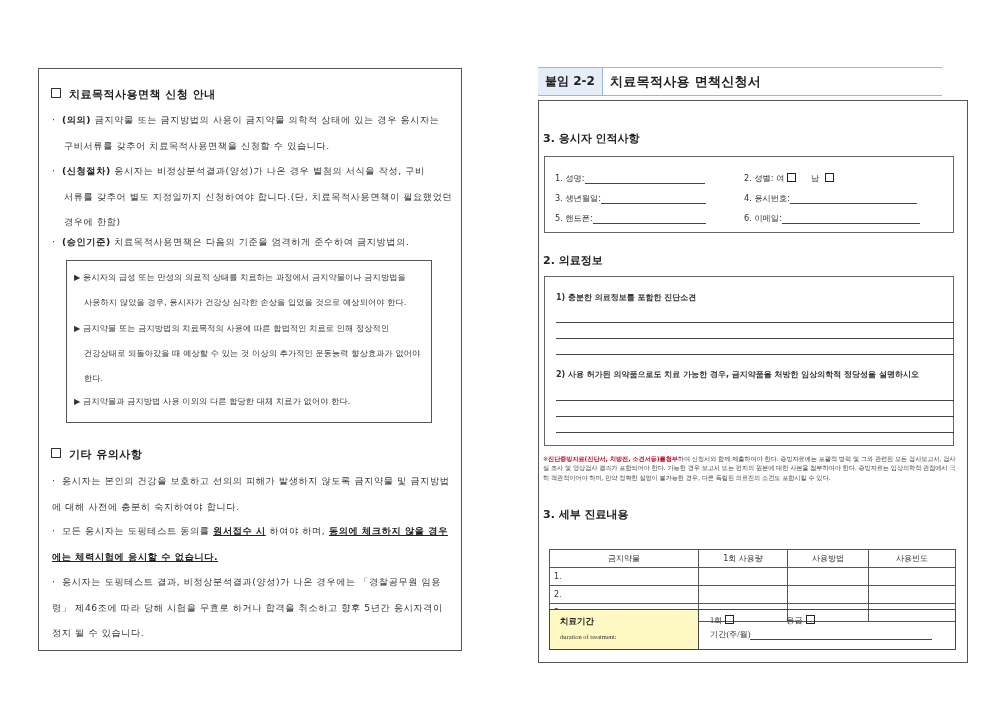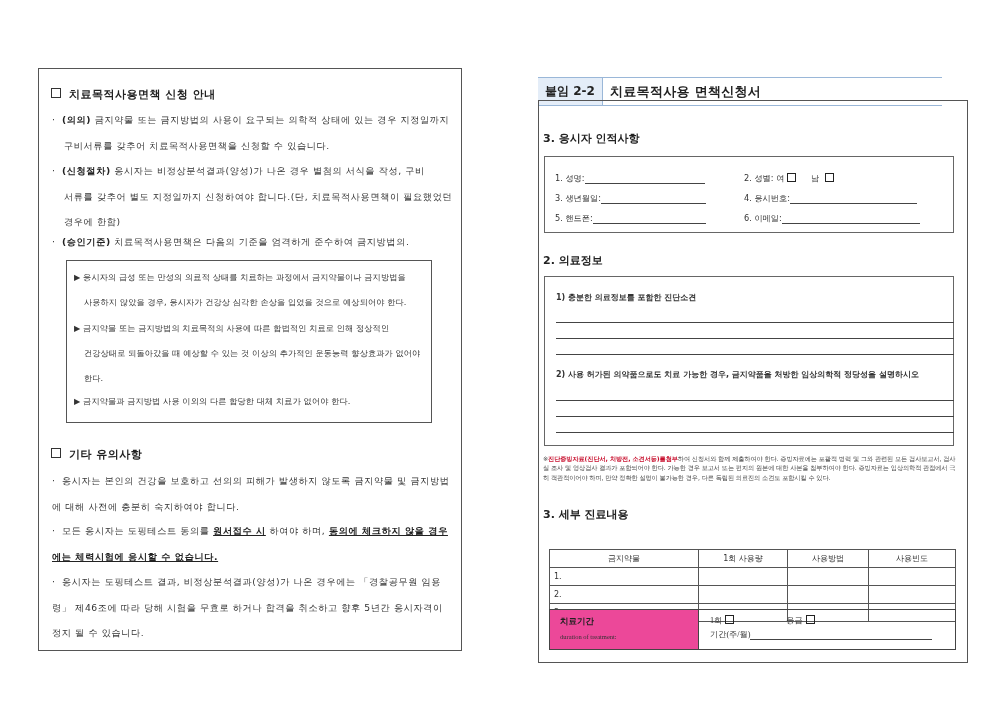--- a/index.html
+++ b/index.html
@@ -26,21 +26,21 @@
   .u { text-decoration:underline; font-weight:bold; color:#222; }
   .crit-box {
     position:absolute; left:27px; top:191px; width:366px; height:163px; border:1.5px solid #555; box-sizing:border-box;
   }
   .crit-p { position:absolute; left:7px; width:350px; font-size:8.2px; line-height:25px; color:#333; letter-spacing:0.1px; }
   .crit-p .ind { display:block; padding-left:10px; }
 
   
   .hdr {
     position:absolute; left:538px; top:67px; width:404px; height:27px;
-    border-top:1.5px solid #9ab7d8; border-bottom:1.5px solid #9ab7d8;margin-top:10px;
+    border-top:1.5px solid #9ab7d8; border-bottom:1.5px solid #9ab7d8;
   }
   .hdr .tag {
     position:absolute; left:0; top:0; width:64px; height:27px; background:#e4edf8;
     border-right:1.5px solid #9ab7d8; font-size:12px; font-weight:bold; line-height:27px; text-align:center; color:#222;
   }
   .hdr .ttl { position:absolute; left:72px; top:0; font-size:13px; font-weight:bold; line-height:27px; color:#222; letter-spacing:0.3px; }
   .right-box {
     position:absolute; left:538px; top:100px; width:430px; height:563px; border:1.5px solid #555; box-sizing:border-box;
   }
   .r-sec { position:absolute; left:4px; font-size:11px; font-weight:bold; color:#222; }
@@ -62,35 +62,35 @@
   }
   .note .red { color:#c8102e; font-weight:bold; }
   table.dt {
     position:absolute; left:10px; top:428px; width:407px; border-collapse:collapse; font-size:8px; color:#333;margin-top:20px;
   }
   table.dt th, table.dt td { border:1px solid #555; height:17px; padding:0 4px; }
   table.dt th { font-weight:normal; text-align:center; }
   .dur-box {
     position:absolute; left:10px; top:508px; width:407px; height:41px; border:1px solid #444; box-sizing:border-box;
   }
-  .dur-label { position:absolute; left:0; top:0; width:148px; height:39px; background:#ec4899; border-right:1px solid #444; }
+  .dur-label { position:absolute; left:0; top:0; width:148px; height:39px; background:#fef9c3; border-right:1px solid #444; }
   .dur-label .ko { position:absolute; left:10px; top:6px; font-family:"DejaVu Serif", serif; font-weight:bold; font-size:8.5px; color:#222; }
   .dur-label .en { position:absolute; left:10px; top:23px; font-family:"Liberation Serif", serif; font-size:6.5px; color:#333; }
   .dur-right { position:absolute; left:160px; top:5px; font-family:"Liberation Serif","DejaVu Serif", serif; font-size:8.2px; color:#333; }
 </style>
 </head>
 <body>
 
 <div class="left-box">
   <div class="sec-title" style="left:12px; top:18px;">
     <span class="sq"></span><span>치료목적사용면책 신청 안내</span>
   </div>
 
   <div class="bullet-p" style="top:38px;">
-    <span class="dot">·</span><span class="b">(의의)</span><span> 금지약물 또는 금지방법의 사용이 요구되는 의학적 상태에 있는 경우 지정일까지</span>
+    <span class="dot">·</span><span class="b">(의의)</span><span> 금지약물 또는 금지방법의 사용이 금지약물 의학적 상태에 있는 경우 응시자는</span>
     <span class="ind">구비서류를 갖추어 치료목적사용면책을 신청할 수 있습니다.</span>
   </div>
 
   <div class="bullet-p" style="top:89px;">
     <span class="dot">·</span><span class="b">(신청절차)</span><span> 응시자는 비정상분석결과(양성)가 나온 경우 별첨의 서식을 작성, 구비</span>
     <span class="ind">서류를 갖추어 별도 지정일까지 신청하여야 합니다.(단, 치료목적사용면책이 필요했었던 경우에 한함)</span>
   </div>
 
   <div class="bullet-p" style="top:160px;">
     <span class="dot">·</span><span class="b">(승인기준)</span><span> 치료목적사용면책은 다음의 기준을 엄격하게 준수하여 금지방법의.</span>

